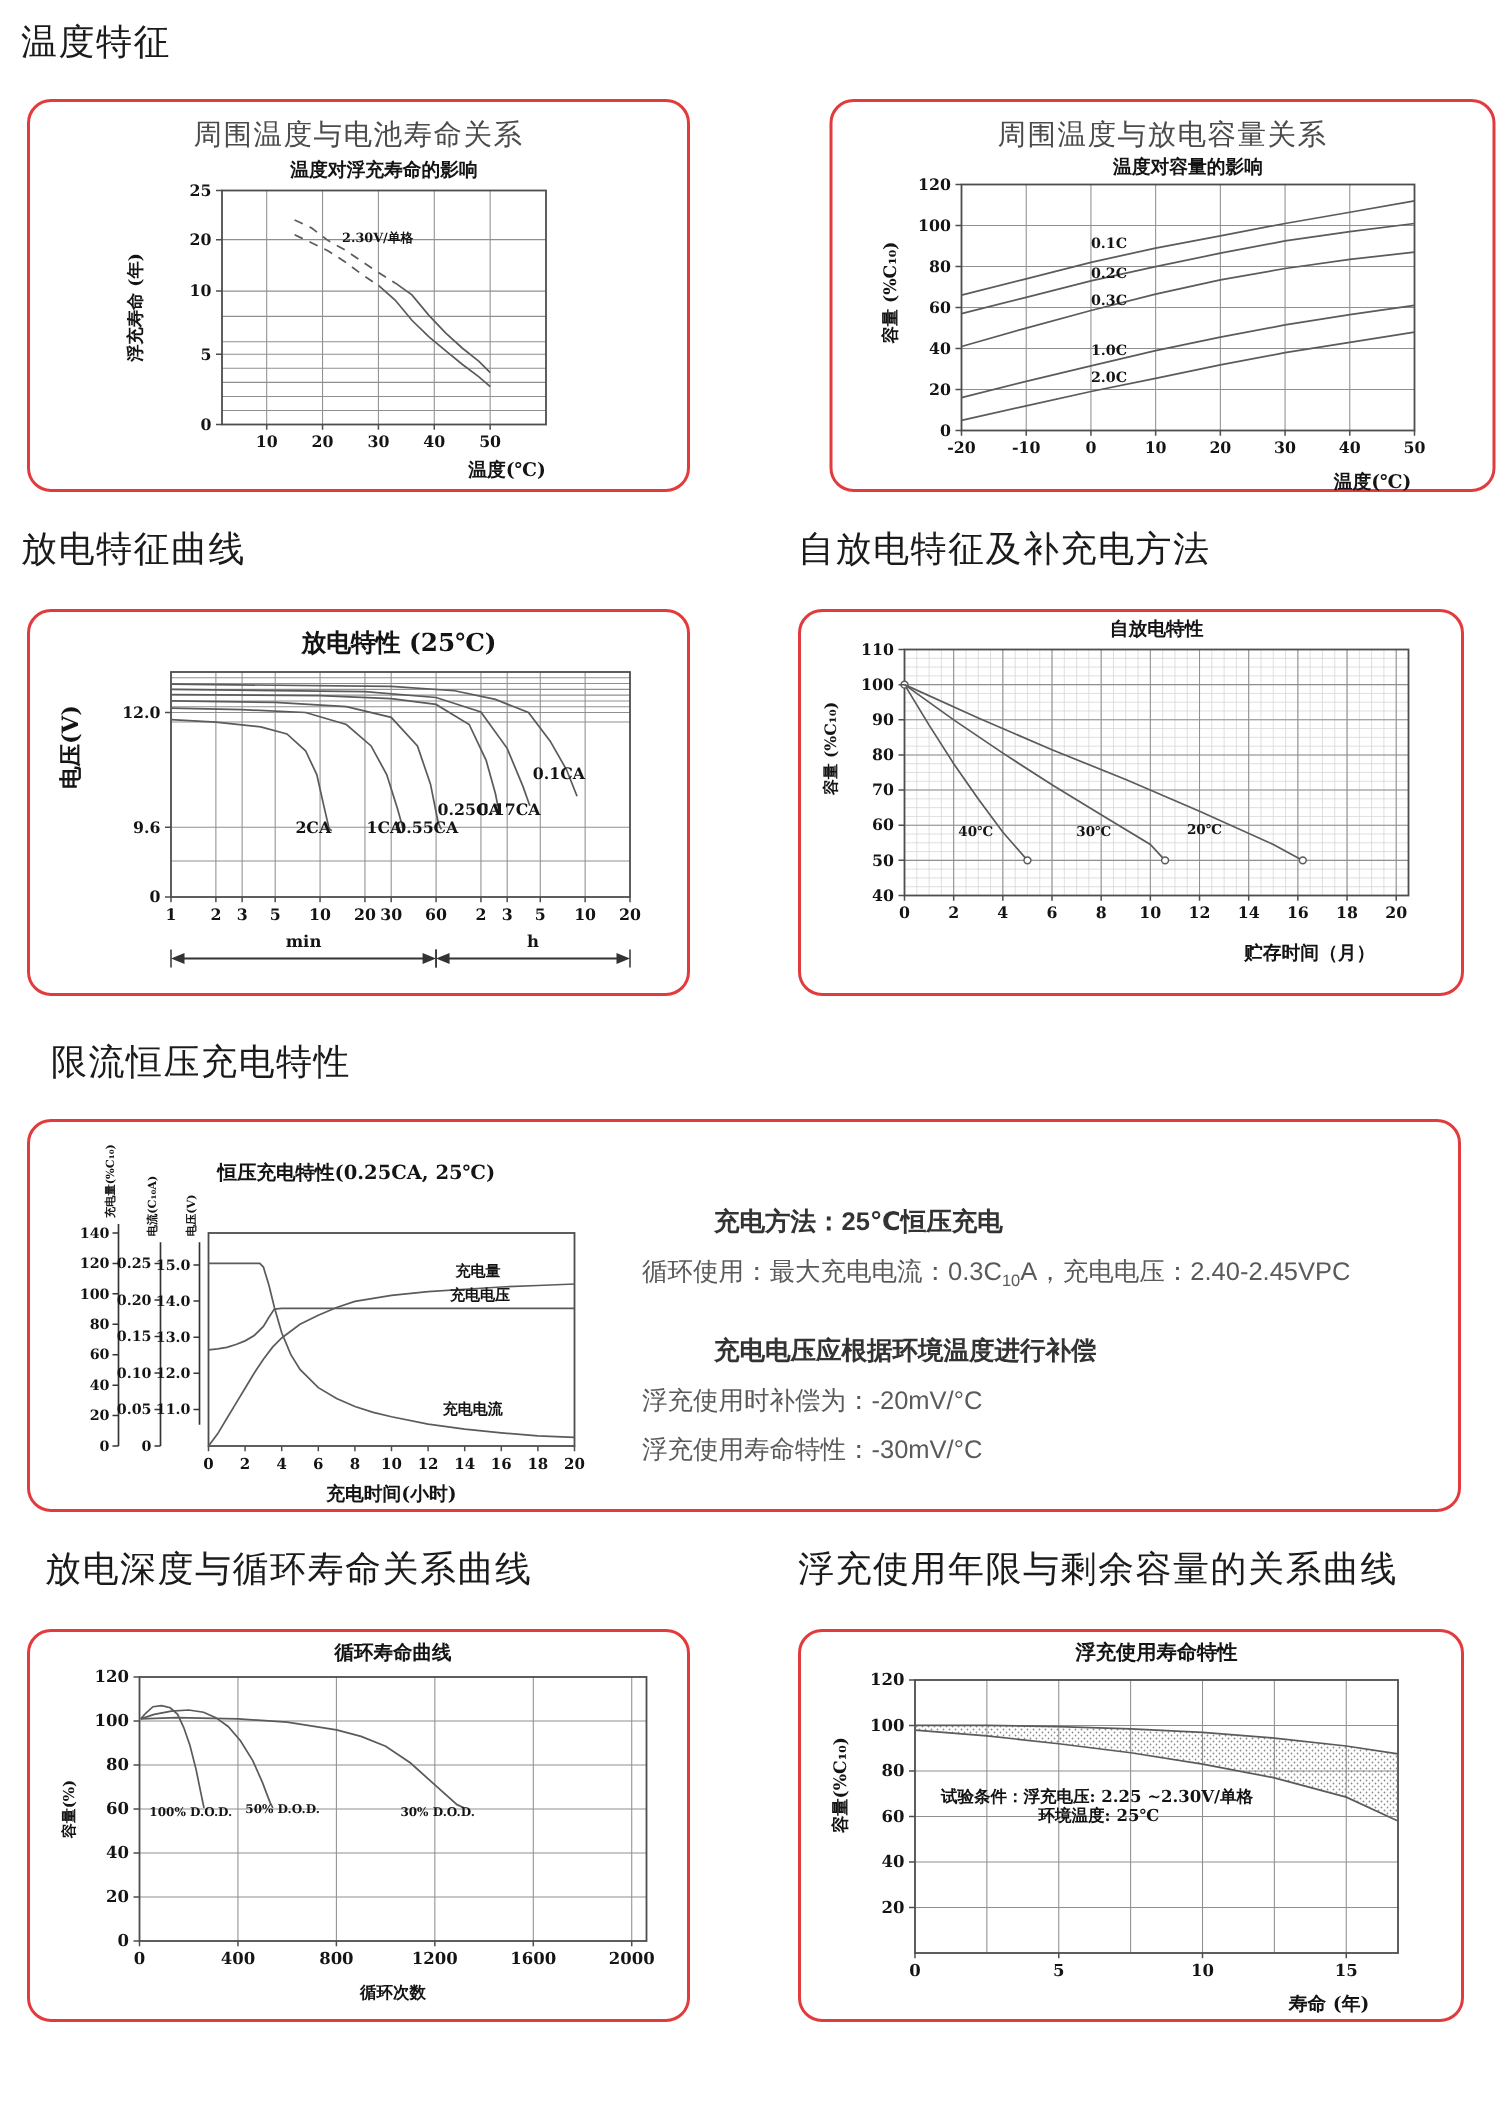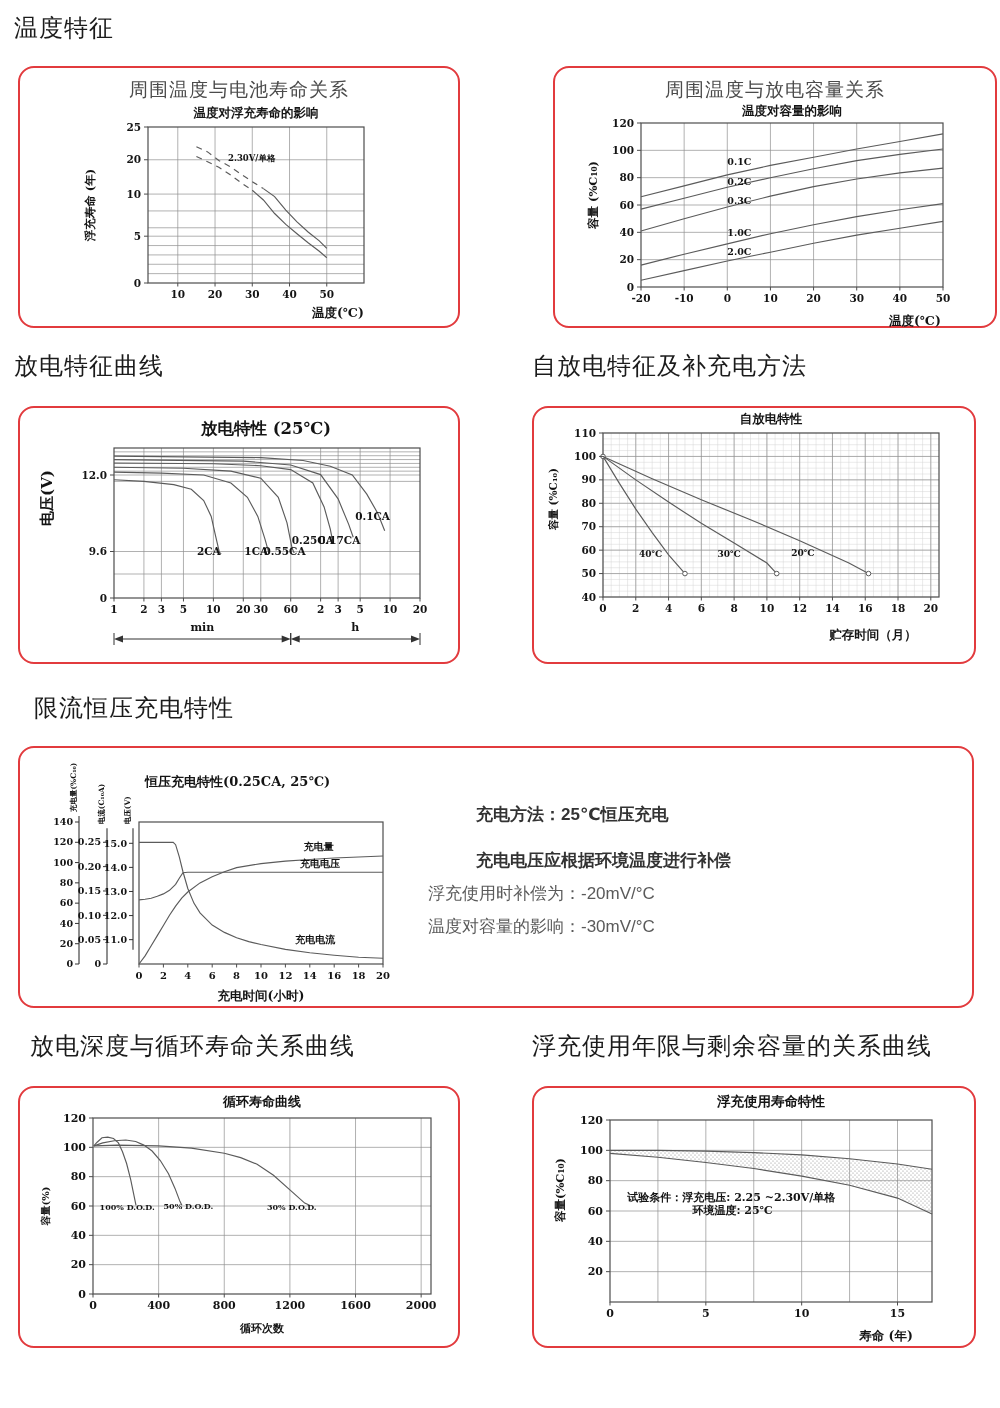--- a/index.html
+++ b/index.html
@@ -463,24 +463,25 @@
         <text x="92" y="144.67857142857142" font-size="9.5" text-anchor="end">13.0</text>
         <line x1="94" y1="117.3892857142857" x2="98" y2="117.3892857142857" stroke="#333" stroke-width="1"></line>
         <text x="92" y="120.58928571428571" font-size="9.5" text-anchor="end">14.0</text>
         <line x1="94" y1="93.3" x2="98" y2="93.3" stroke="#333" stroke-width="1"></line>
         <text x="92" y="96.5" font-size="9.5" text-anchor="end">15.0</text>
         <text x="95" y="74.17142857142858" font-size="7.5" text-anchor="start" transform="rotate(-90 95 74.17142857142858)">电压(V)</text>
       </svg>
     </div>
   <div class="charge-text">
     <div class="ct-line ct-strong">充电方法：25℃恒压充电</div>
+    <div class="ct-line"><span>循环使用：最大充电电流：0.3C</span><sub>10</sub><span>A，充电电压：2.40-2.45VPC</span></div>
     <div class="ct-gap"></div>
     <div class="ct-line ct-strong">充电电压应根据环境温度进行补偿</div>
     <div class="ct-line">浮充使用时补偿为：-20mV/°C</div>
-    <div class="ct-line">温度对容量的影响：-30mV/°C</div>
+    <div class="ct-line">浮充使用寿命特性：-30mV/°C</div>
   </div>
 </div>
 
 <div class="heading" id="hd5">放电深度与循环寿命关系曲线</div>
 <div class="heading" id="hd6">浮充使用年限与剩余容量的关系曲线</div>
 
 <div class="rbox" id="boxF">
   <div class="chart-slot">
       <svg width="420" height="254" viewBox="0 0 420 254">
         <line x1="129.63106796116506" y1="26" x2="129.63106796116506" y2="202" stroke="#8f8f8f" stroke-width="0.7"></line>

